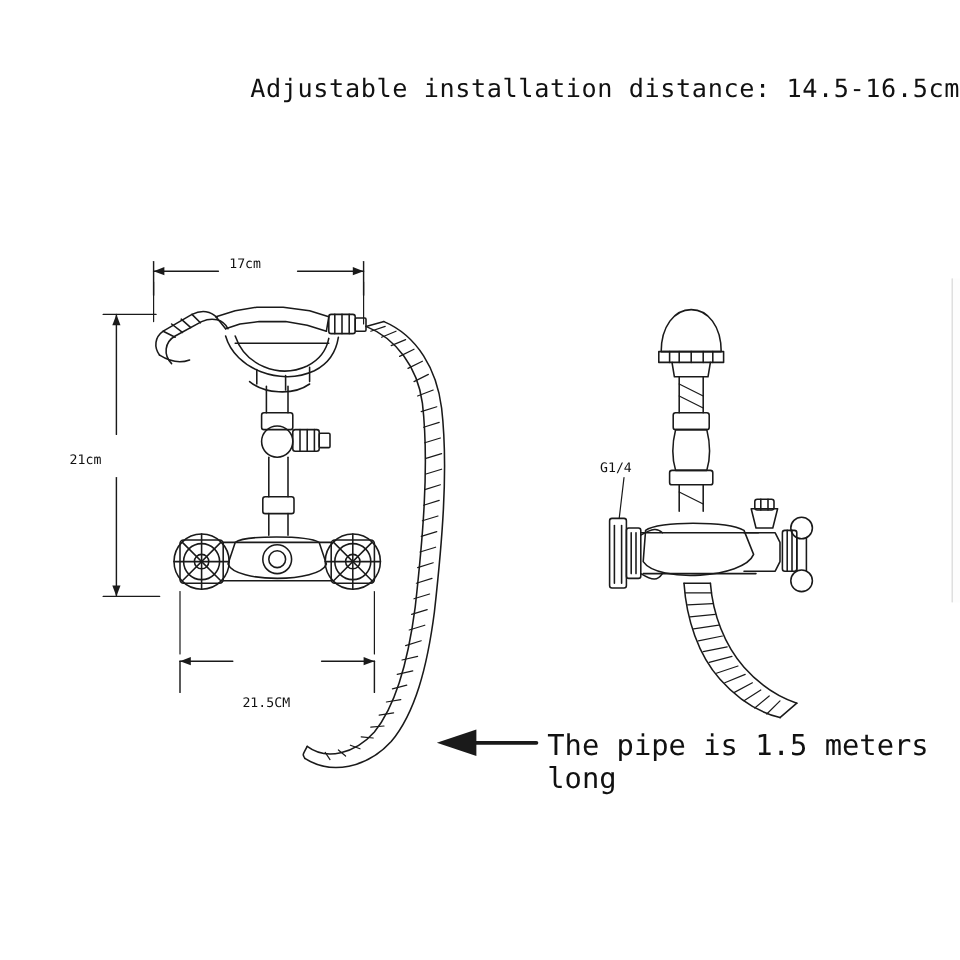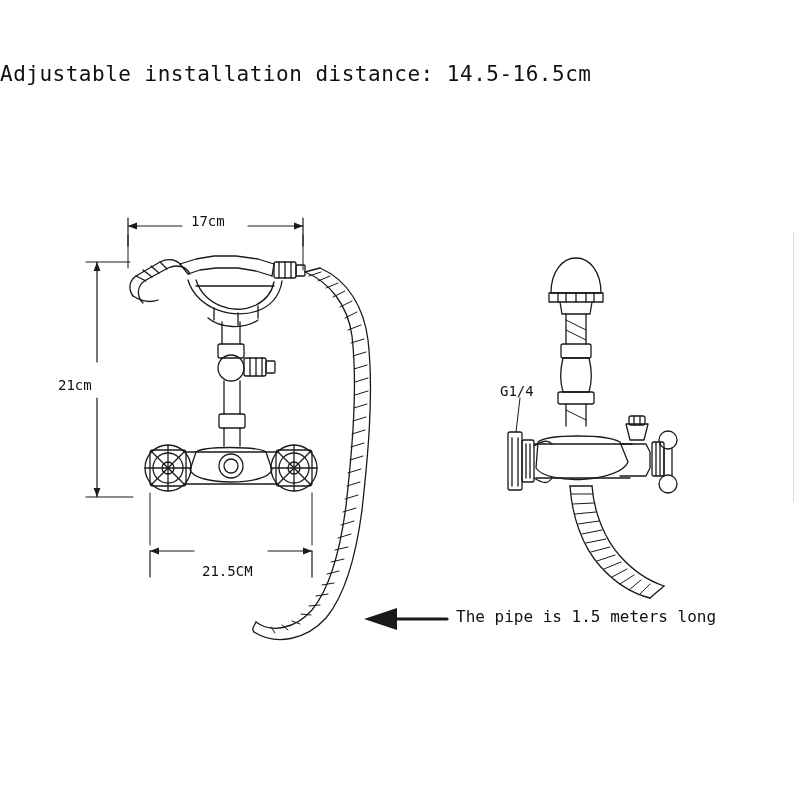--- a/index.html
+++ b/index.html
@@ -19,44 +19,44 @@
     position: absolute;
     left: 0; top: 0;
     width: 800px;
     height: 800px;
   }
   .title {
     position: absolute;
     left: 0;
     top: 62px;
     width: 800px;
-    text-align: left;
+    text-align: right;
     font-size: 21px;
     letter-spacing: 0.5px;
     font-family: "DejaVu Sans Mono", monospace;
     color: #111;
   }
   .note-right {
     position: absolute;
     left: 456px;
     top: 607px;
-    font-size: 16px;
+    font-size: 24px;
     font-family: "DejaVu Sans Mono", monospace;
     color: #111;
   }
   .dim-label {
     position: absolute;
-    font-size: 14px;
+    font-size: 11px;
     font-family: "DejaVu Sans Mono", monospace;
     color: #111;
     white-space: nowrap;
   }
   .lbl-17 { left: 191px; top: 213px; }
   .lbl-21 { left: 58px;  top: 377px; text-align: right; }
-  .lbl-215 { left: 202px; top: 563px; }
+  .lbl-215 { left: 202px; top: 579px; }
   .lbl-g12 { left: 500px; top: 383px; }
   svg { position: absolute; left: 0; top: 0; }
   .edge-strip {
     position: absolute;
     right: 0;
     top: 232px;
     width: 6px;
     height: 270px;
     border-left: 1px solid #d8d8d8;
     background: #fdfdfd;

